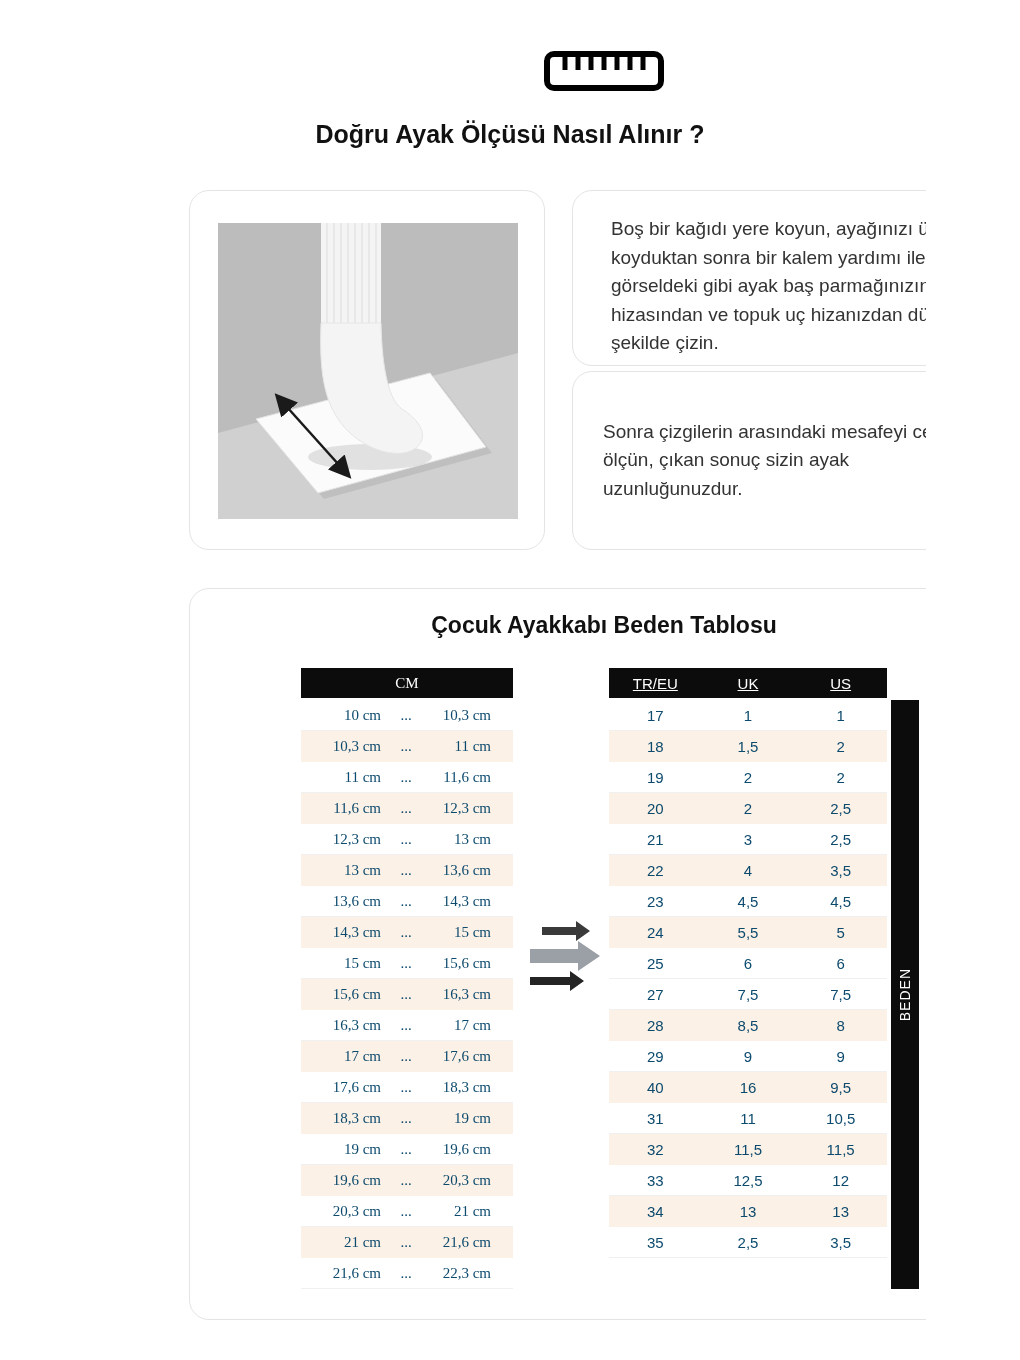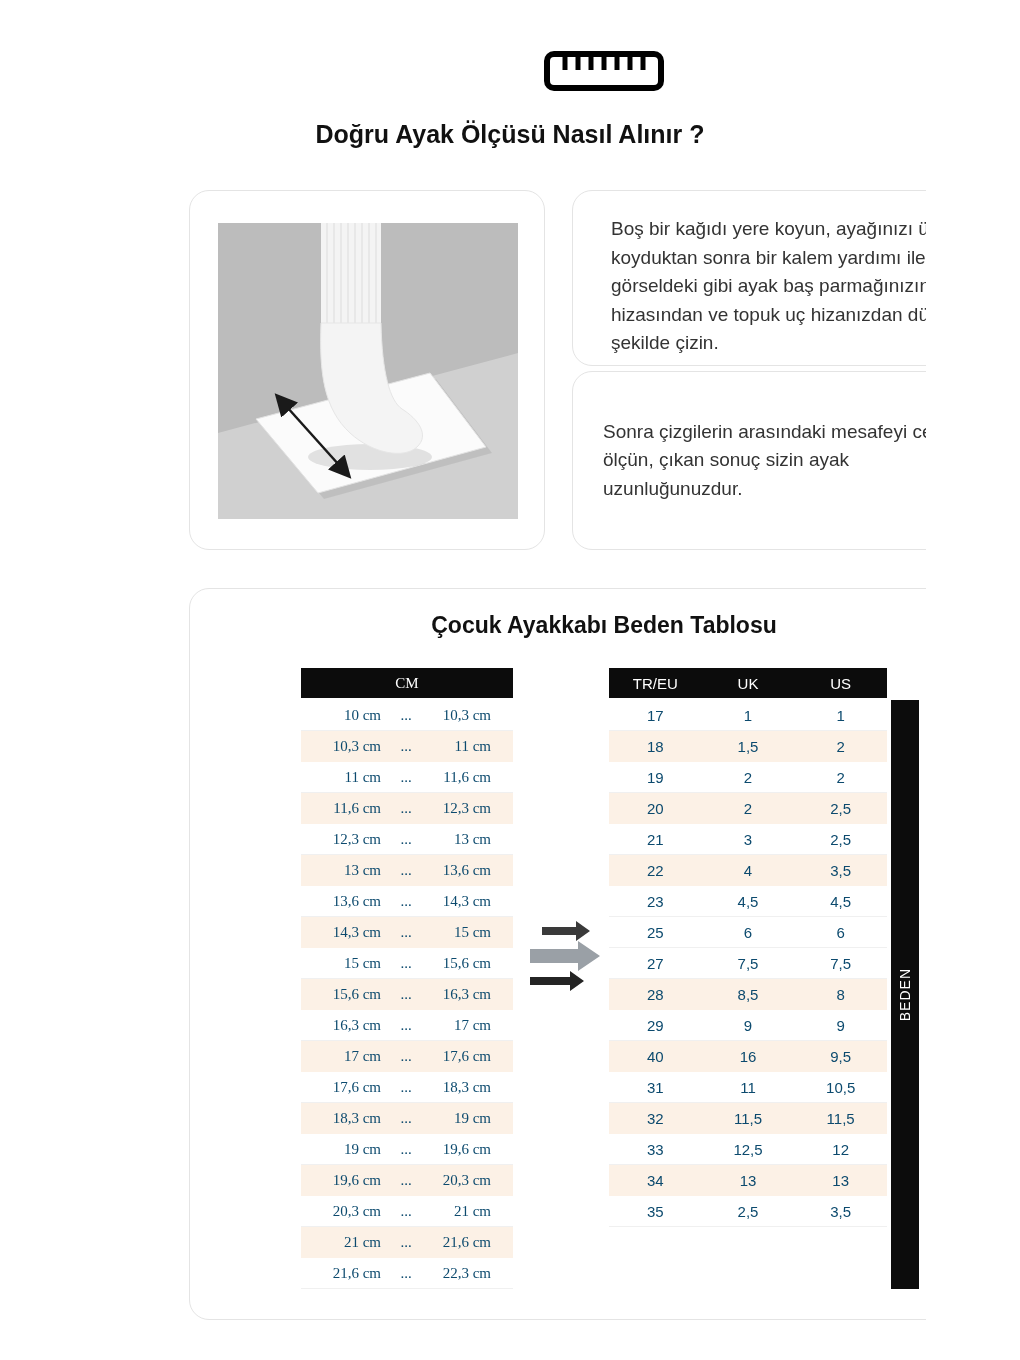--- a/index.html
+++ b/index.html
@@ -33,21 +33,21 @@
   .cm-table { position:absolute; left:207px; top:668px; width:212px;font-family:Liberation Serif, serif; }
   .cm-row { grid-template-columns:80px 50px 1fr; }
   .c-from { text-align:right; }
   .c-dots { text-align:center; }
   .c-to   { text-align:right; padding-right:22px; }
 
   .arrows { position:absolute; left:436px; top:918px; width:72px; height:76px; }
   .arrows svg { display:block; width:100%; height:100%; }
 
   .size-table { position:absolute; left:515px; top:668px; width:278px; }
-  .size-head { display:grid; grid-template-columns:1fr 1fr 1fr; justify-content:stretch; }
+  .size-head { display:grid; grid-template-columns:1fr 1fr 1fr; justify-content:stretch;text-decoration:underline; }
   .size-head span { text-align:center; }
   .size-row { grid-template-columns:1fr 1fr 1fr; text-align:center; }
 
   .beden-bar { position:absolute; left:797px; top:700px; width:28px; height:589px;
                background:var(--head,#0c0c0c); color:#fff; display:flex; align-items:center; justify-content:center; }
   .beden-bar span { writing-mode:vertical-rl; transform:rotate(180deg); font-size:14px; letter-spacing:1px; }
 </style>
 </head>
 <body>
 
@@ -257,20 +257,25 @@
         <div class="trow size-row stripe">
           <div class="c-size">22</div>
           <div class="c-size">4</div>
           <div class="c-size">3,5</div>
         </div>
         <div class="trow size-row">
           <div class="c-size">23</div>
           <div class="c-size">4,5</div>
           <div class="c-size">4,5</div>
         </div>
+        <div class="trow size-row stripe">
+          <div class="c-size">24</div>
+          <div class="c-size">5,5</div>
+          <div class="c-size">5</div>
+        </div>
         <div class="trow size-row">
           <div class="c-size">25</div>
           <div class="c-size">6</div>
           <div class="c-size">6</div>
         </div>
         <div class="trow size-row">
           <div class="c-size">27</div>
           <div class="c-size">7,5</div>
           <div class="c-size">7,5</div>
         </div>

